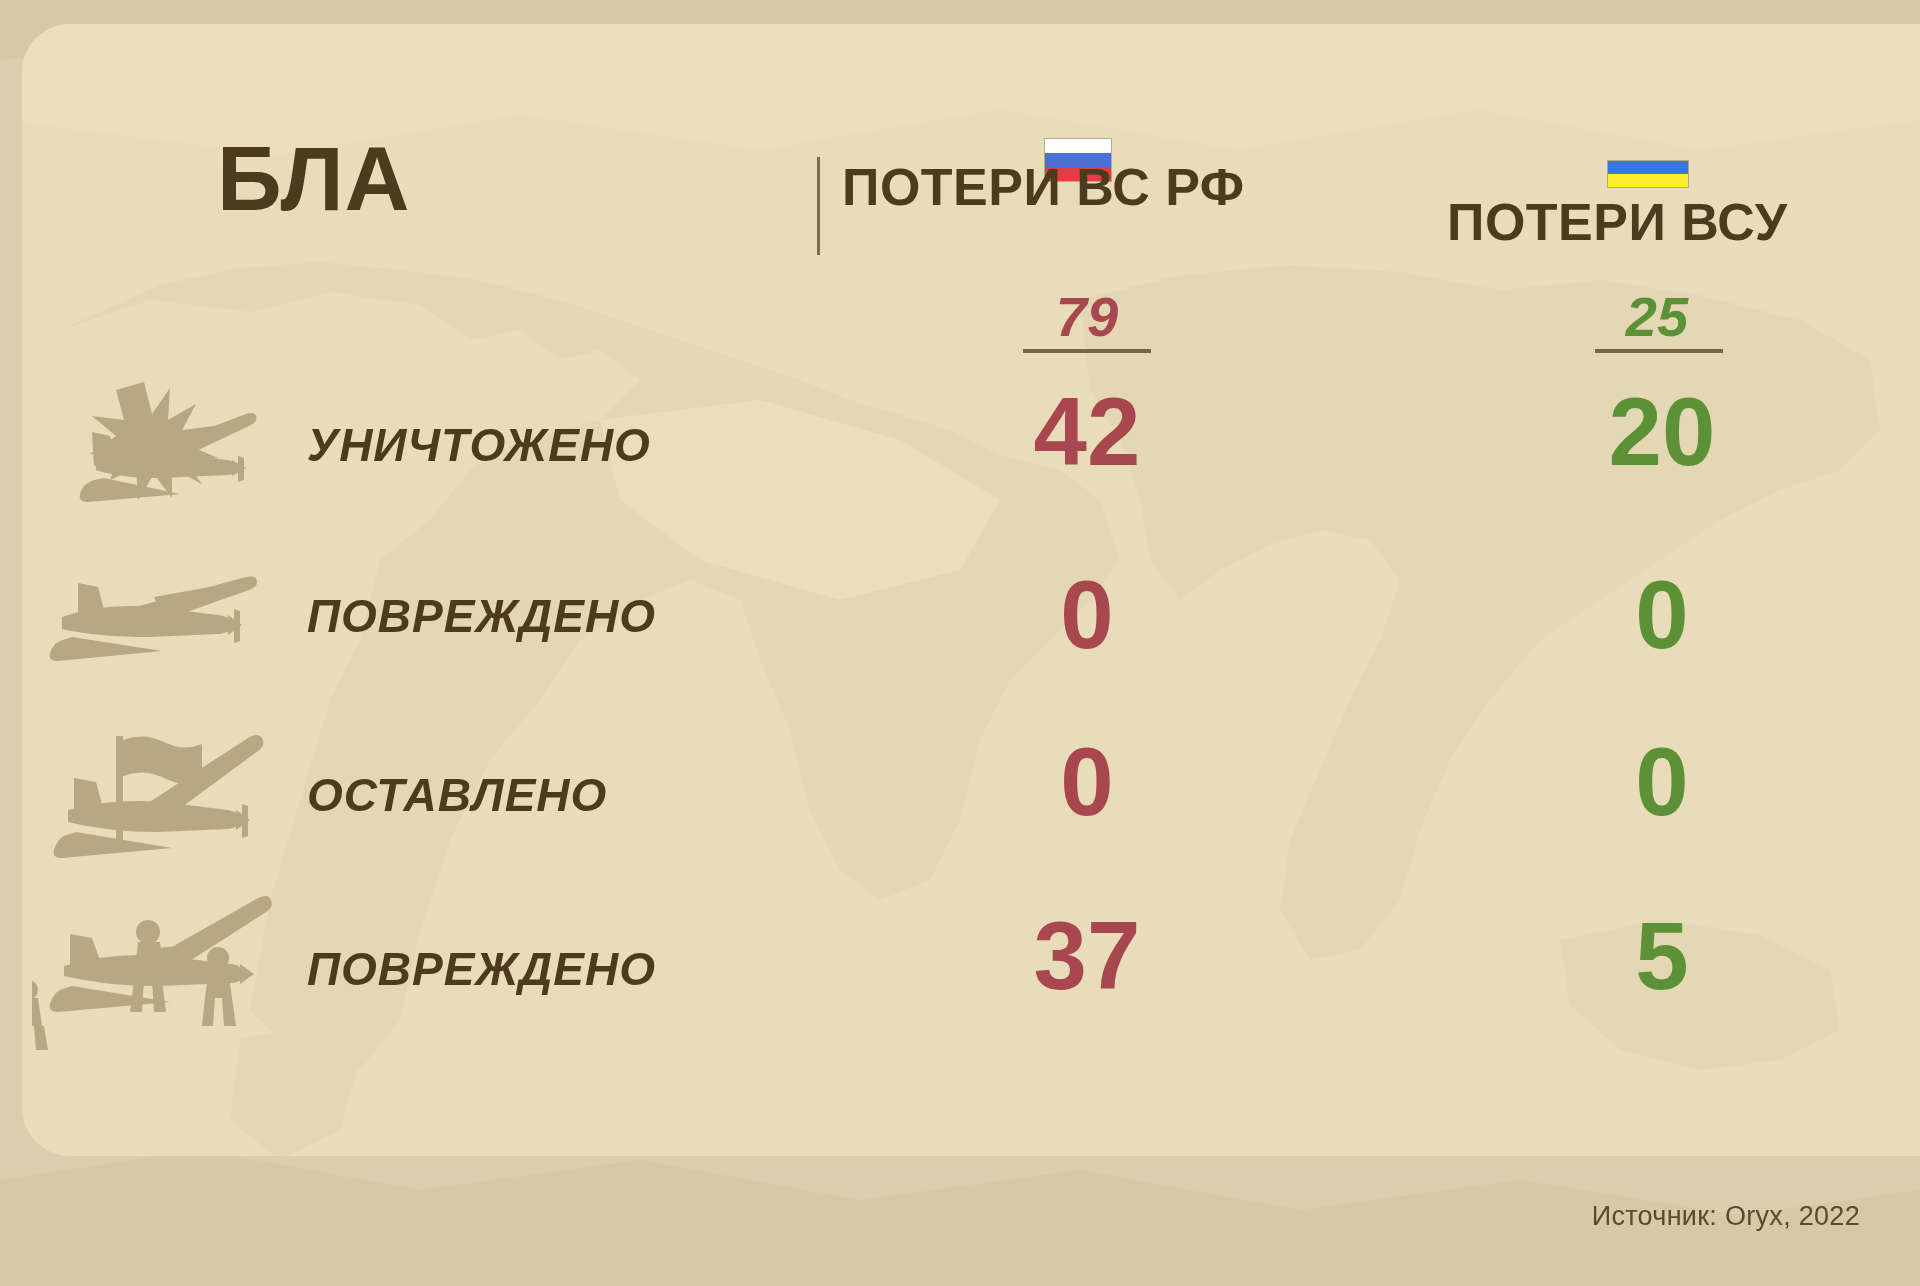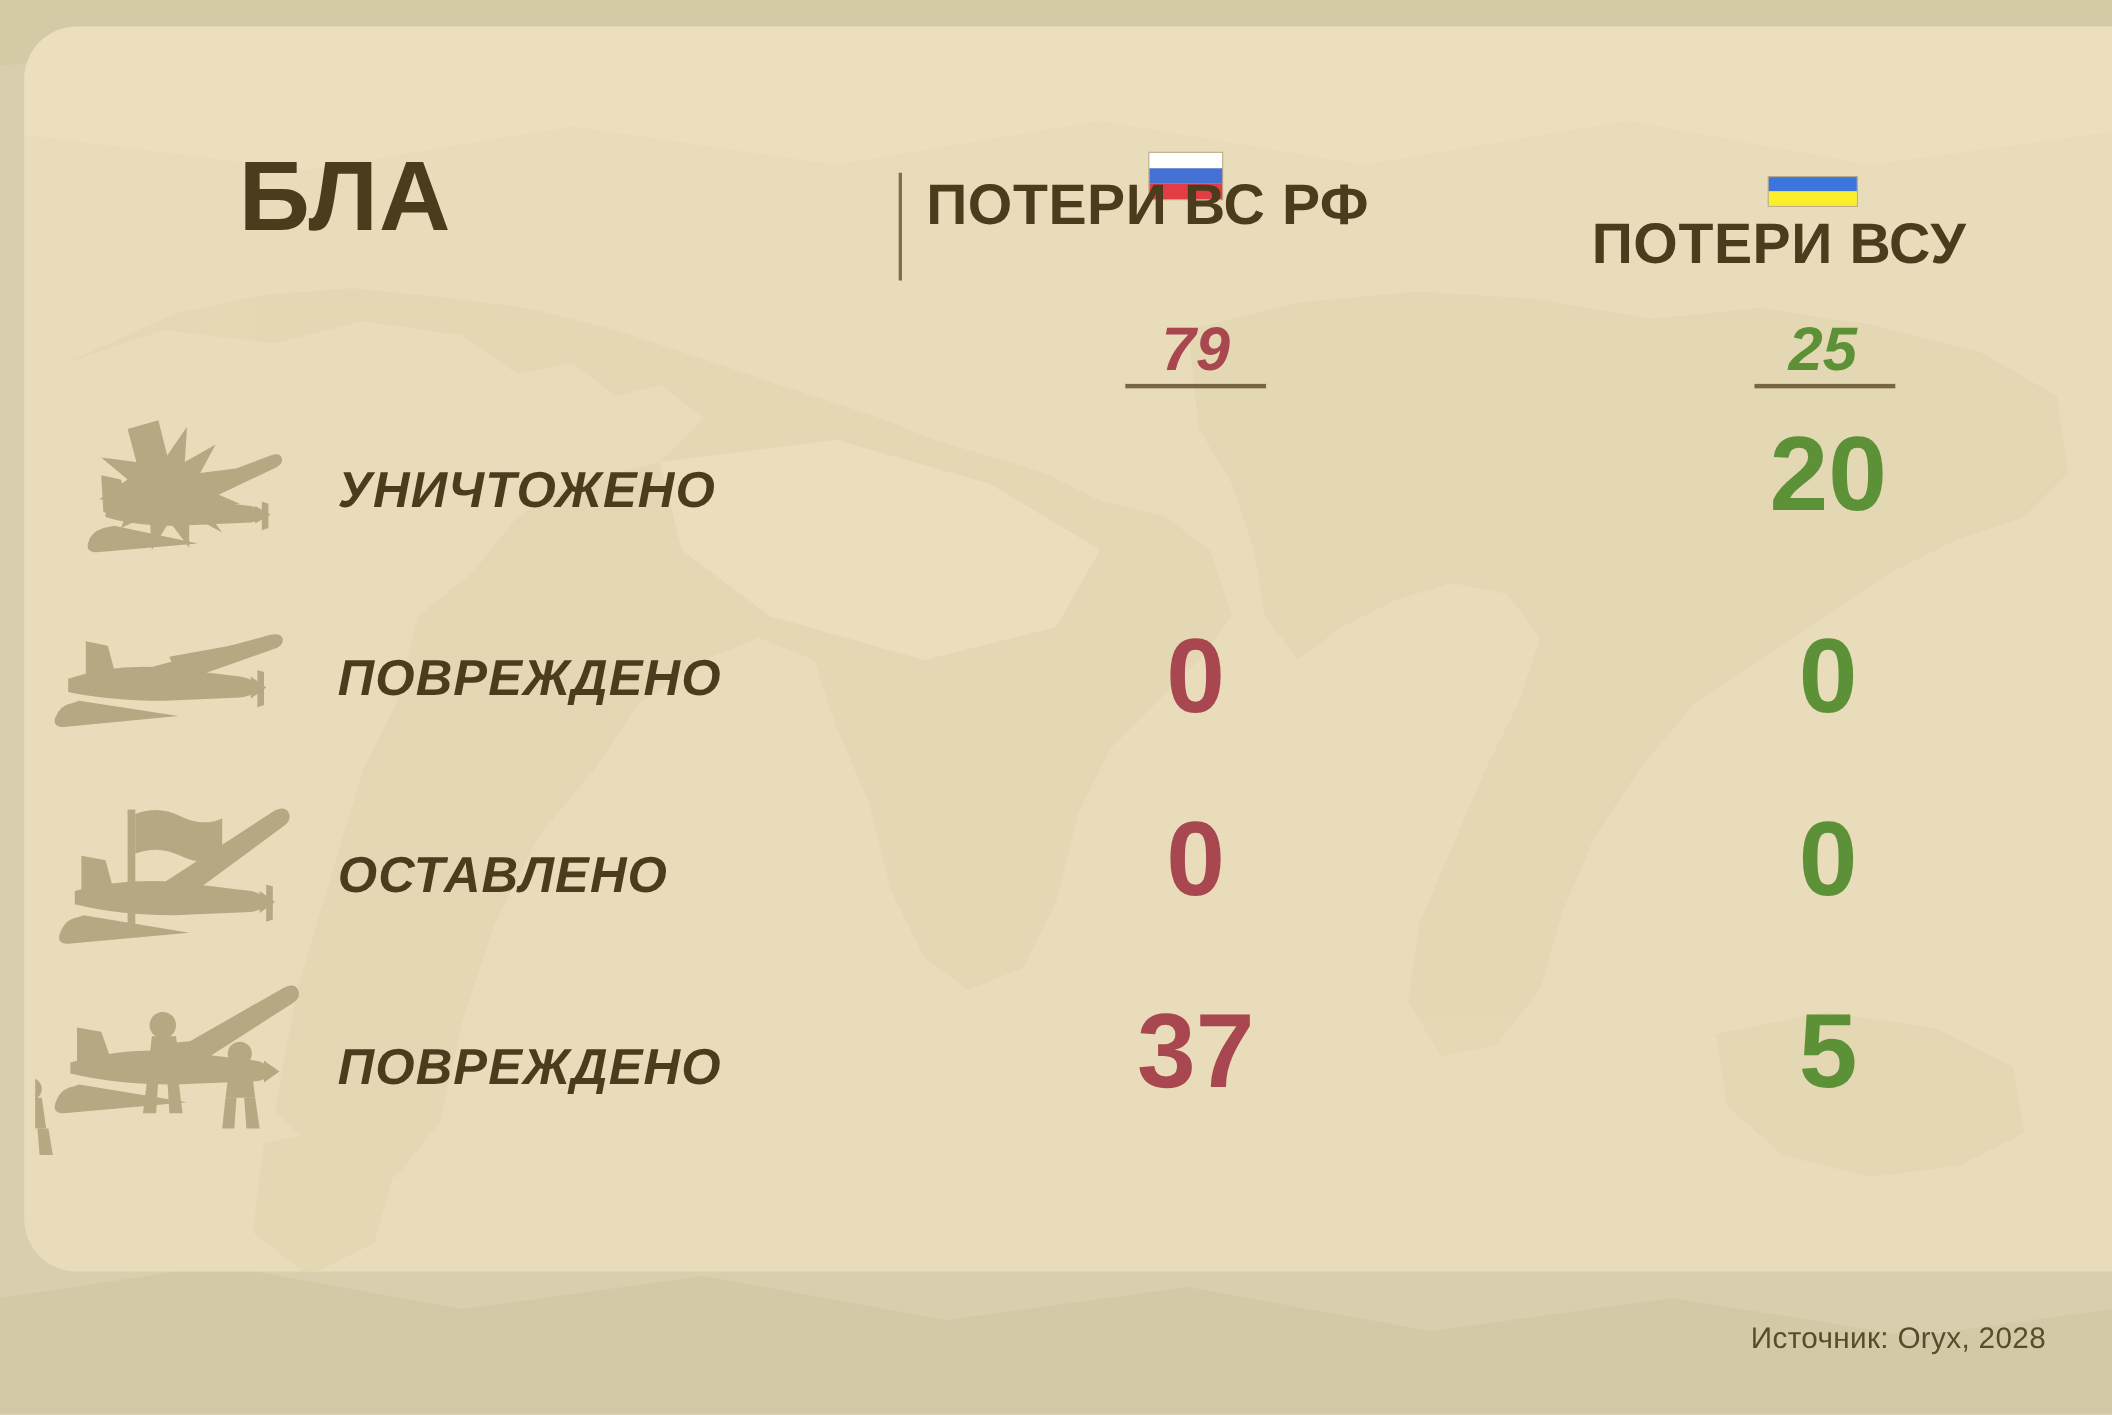--- a/index.html
+++ b/index.html
@@ -223,20 +223,21 @@
 
         <path d="M72 104 L148 120 L56 128 Q46 128 48 120 Q50 110 62 106 Z"></path>
 
         <path d="M60 58 L78 62 L86 90 L62 92 Z"></path>
 
         <path d="M200 86 L214 94 L200 102 Z"></path>
         <path d="M206 82 L212 84 L212 106 L206 108 Z"></path>
       </g>
     </svg>
     <div class="row-label">УНИЧТОЖЕНО</div>
+    <div class="row-val val-ru">42</div>
     <div class="row-val val-ua">20</div>
   </div>
 
   <div class="row" id="row-1">
     <svg class="row-icon" viewBox="0 0 260 160" aria-hidden="true">
       <g fill="#b5a883">
 
         <path d="M30 66 Q70 52 120 56 L186 64 Q200 66 200 74 Q200 82 186 83
                  L118 86 Q66 86 30 78 Z"></path>
 
@@ -323,13 +324,13 @@
         <path d="M208 70 L222 80 L208 90 Z"></path>
       </g>
     </svg>
     <div class="row-label">ПОВРЕЖДЕНО</div>
     <div class="row-val val-ru">37</div>
     <div class="row-val val-ua">5</div>
   </div>
 
 </div>
 
-<div id="source-note">Источник: Oryx, 2028</div>
+<div id="source-note">Источник: Oryx, 2022</div>
 
 </body></html>

